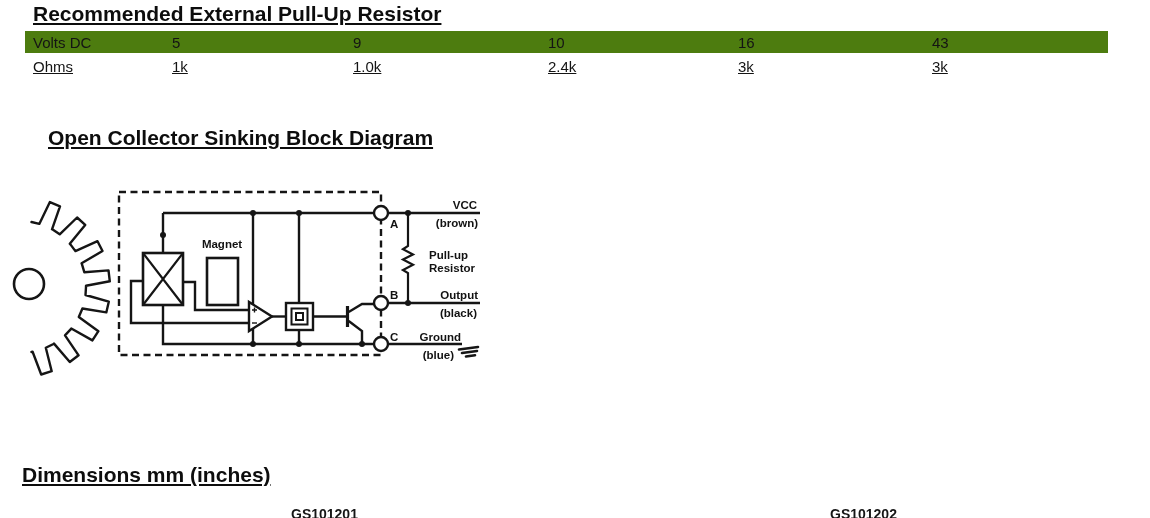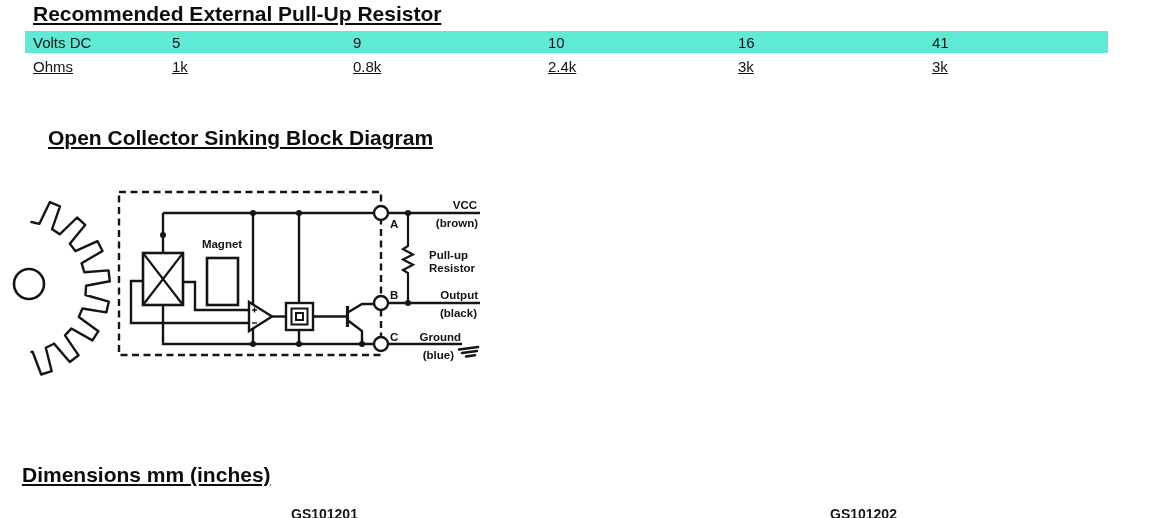--- a/index.html
+++ b/index.html
@@ -11,21 +11,21 @@
   .h{position:absolute;font-size:21px;font-weight:bold;color:#0d0d0d;white-space:nowrap;text-decoration:underline;}
   #h-pullup{left:33px;top:2px;}
   #h-diagram{left:25px;top:126px;margin-left:23px;}
   #h-dims{left:22px;top:463px;}
   table.spec{
     position:absolute;left:25px;top:31px;width:1083px;
     border-collapse:collapse;table-layout:fixed;
     font-size:15px;color:#141414;
   }
   table.spec td{padding:0;white-space:nowrap;overflow:hidden;}
-  table.spec tr.hdr{background:#5eead4;}
+  table.spec tr.hdr{background:#4d7c0f;}
   table.spec tr.hdr td{height:22px;}
   table.spec tr.vals td{height:26px;text-decoration:underline;}
   table.spec td.lbl{padding-left:8px;}
   svg text{
     font-family:"Liberation Sans","DejaVu Sans",sans-serif;
     font-weight:bold;font-size:11.5px;fill:#121212;
   }
   .fig-label{
     position:absolute;font-size:14px;font-weight:bold;color:#151515;white-space:nowrap;
   }
@@ -48,26 +48,26 @@
         <col style="width:194px">
         <col style="width:176px">
     </colgroup>
     <tbody>
         <tr class="hdr">
       <td class="lbl">Volts DC</td>
       <td>5</td>
       <td>9</td>
       <td>10</td>
       <td>16</td>
-      <td>41</td>
+      <td>43</td>
     </tr>
     <tr class="vals">
       <td class="lbl">Ohms</td>
       <td>1k</td>
-      <td>0.8k</td>
+      <td>1.0k</td>
       <td>2.4k</td>
       <td>3k</td>
       <td>3k</td>
     </tr>
   </tbody>
     </table>
 
   <div class="h" id="h-diagram">Open Collector Sinking Block Diagram</div>
 
   <svg style="position:absolute;left:0;top:180px;width:500px;height:200px" viewBox="0 180 500 200" fill="none" stroke="#151515" stroke-width="2.4">

